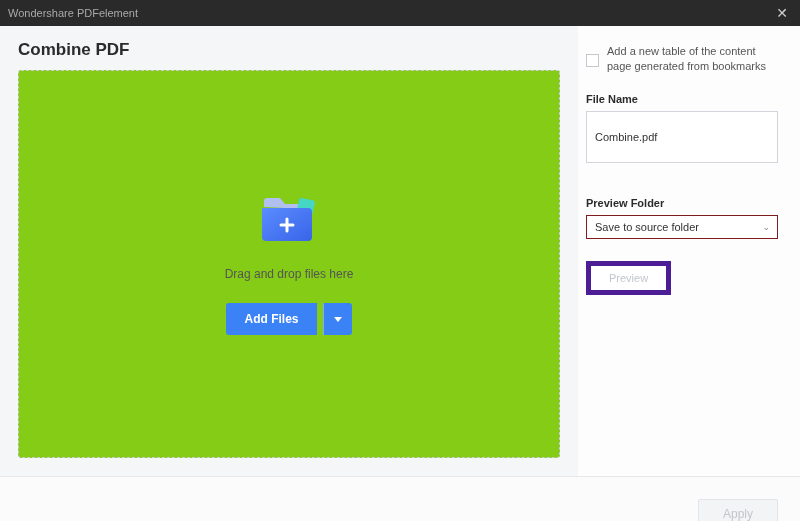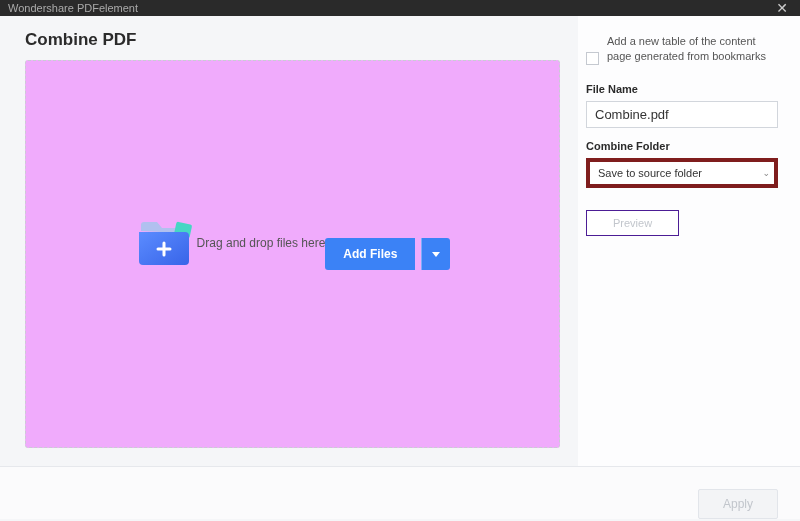--- a/index.html
+++ b/index.html
@@ -1,38 +1,38 @@
 <!DOCTYPE html>
 <html><head>
   <meta charset="utf-8">
   <style>
     * { margin: 0; padding: 0; box-sizing: border-box; font-family: -apple-system, BlinkMacSystemFont, "Segoe UI", Arial, sans-serif; }
     body { width: 800px; height: 521px; background: #f5f6f8; overflow: hidden; }
-    .titlebar { height: 16px; background: #2a2a2a; display: flex; align-items: center; justify-content: space-between; padding: 0 8px; }
+    .titlebar { height: 26px; background: #2a2a2a; display: flex; align-items: center; justify-content: space-between; padding: 0 8px; }
     .titlebar-title { color: #aaa; font-size: 11px; }
     .close-btn { color: #ccc; font-size: 14px; cursor: pointer; width: 20px; text-align: center; }
     .content { display: flex; height: 450px; }
-    .left-panel { flex: 1; padding: 14px 18px 18px 18px; display: flex; flex-direction: column; margin-left: 7px; }
+    .left-panel { flex: 1; padding: 14px 18px 18px 18px; display: flex; flex-direction: column; }
     .page-title { font-size: 17px; font-weight: 600; color: #2b2b2b; margin-bottom: 10px; }
-    .drop-zone { flex: 1; border: 1px dashed #c9cdd3; border-radius: 3px; background: #f0abfc; display: flex; flex-direction: row; align-items: center; justify-content: center; }
+    .drop-zone { flex: 1; border: 1px dashed #c9cdd3; border-radius: 3px; background: #84cc16; display: flex; flex-direction: column; align-items: center; justify-content: center; }
     .folder-icon { width: 62px; height: 52px; margin-bottom: 22px; position: relative; }
     .drop-text { font-size: 12px; color: #555; margin-bottom: 22px; }
     .add-files-group { display: flex; gap: 6px; }
     .add-files-btn { background: #3b82f6; color: #fff; border: none; font-size: 12px; font-weight: 600; padding: 9px 18px; border-radius: 3px 0 0 3px; cursor: pointer; }
     .add-files-dropdown { background: #3b82f6; color: #fff; border: none; border-left: 1px solid rgba(255,255,255,0.35); padding: 9px 10px; border-radius: 0 3px 3px 0; cursor: pointer; display: flex; align-items: center; justify-content: center; }
     .right-panel { width: 222px; padding: 18px 22px 18px 8px; background: #fdfdfe; }
-    .checkbox-row { display: flex; align-items: flex-end; margin-bottom: 18px; }
+    .checkbox-row { display: flex; align-items: center; margin-bottom: 18px; }
     .checkbox { width: 13px; height: 13px; border: 1px solid #c5c9d0; background: #fff; margin-right: 8px; margin-top: 2px; flex-shrink: 0; }
     .checkbox-label { font-size: 11px; color: #555; line-height: 1.4; }
     .field-label { font-size: 11px; font-weight: 600; color: #2b2b2b; margin-bottom: 6px; margin-top: 12px; }
-    .text-input { width: 100%; border: 1px solid #d2d6dc; background: #fff; font-size: 13px; color: #333; padding: 5px 8px; }
+    .text-input { width: 100%; border: 1px solid #d2d6dc; background: #fff; font-size: 11px; color: #333; padding: 19px 8px; margin-bottom: 22px; }
     .select-wrap { position: relative; margin-bottom: 22px; }
-    .select-input { width: 100%; border: 4px solid #7f1d1d; background: #fff; font-size: 11px; color: #333; padding: 5px 8px; appearance: none; cursor: pointer; }
+    .select-input { width: 100%; border: 1px solid #7f1d1d; background: #fff; font-size: 11px; color: #333; padding: 5px 8px; appearance: none; cursor: pointer; }
     .select-chevron { position: absolute; right: 8px; top: 50%; transform: translateY(-50%); pointer-events: none; color: #888; font-size: 9px; }
-    .preview-btn { border: 1px solid #4c1d95; background: #fff; color: #c2c6cc; font-size: 11px; padding: 6px 26px; cursor: default; }
+    .preview-btn { border: 5px solid #4c1d95; background: #fff; color: #c2c6cc; font-size: 11px; padding: 6px 18px; cursor: default; }
     .footer { height: 53px; border-top: 1px solid #e6e8ec; background: #fbfbfc; display: flex; align-items: flex-end; justify-content: flex-end; padding: 0 22px; }
     .apply-btn { border: 1px solid #e2e5ea; background: #f3f4f6; color: #c2c6cc; font-size: 12px; padding: 7px 24px; cursor: default; border-radius: 2px; }
   </style>
 </head>
 <body>
 
 <div class="titlebar">
   <span class="titlebar-title">Wondershare PDFelement</span>
   <span class="close-btn">✕</span>
 </div>
@@ -70,21 +70,21 @@
 
   <div class="right-panel">
     <div class="checkbox-row">
       <div class="checkbox"></div>
       <div class="checkbox-label">Add a new table of the content page generated from bookmarks</div>
     </div>
 
     <div class="field-label">File Name</div>
     <input class="text-input" type="text" value="Combine.pdf" style="">
 
-    <div class="field-label">Combine Folder</div>
+    <div class="field-label">Preview Folder</div>
     <div class="select-wrap">
       <input class="select-input" readonly="" value="Save to source folder" style="">
       <span class="select-chevron">⌄</span>
     </div>
 
     <button class="preview-btn">Preview</button>
   </div>
 </div>
 
 <div class="footer">

